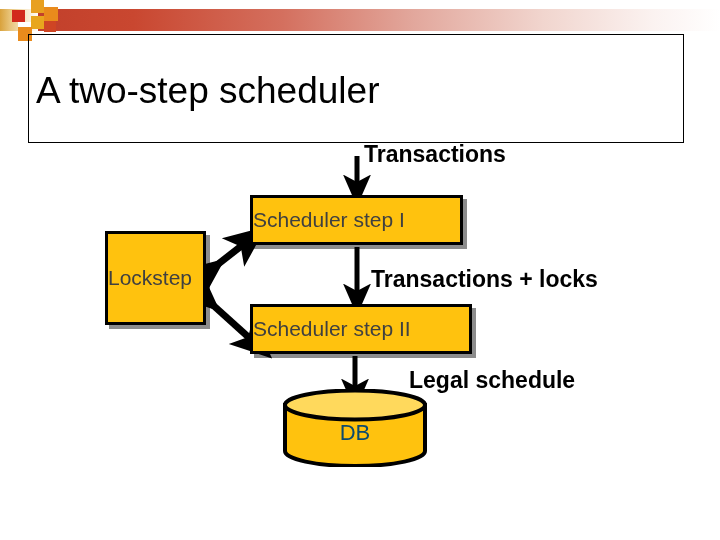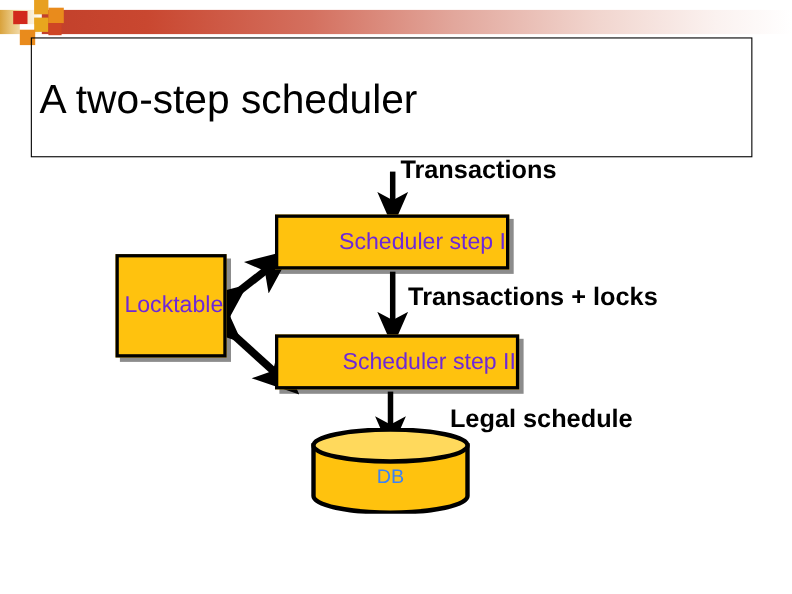--- a/index.html
+++ b/index.html
@@ -36,41 +36,41 @@
   .title-text{
     position:absolute;left:36px;top:72px;
     font-size:37px;color:#000;letter-spacing:0px;white-space:nowrap;
     line-height:1;
   }
 
   
   .ybox{
     position:absolute;background:#ffc20e;border:3px solid #000;
     box-sizing:border-box;
-    display:flex;align-items:center;justify-content:flex-end;
-    color:#6d28d9;font-size:21px;white-space:nowrap;
+    display:flex;align-items:center;justify-content:flex-start;
+    color:#404040;font-size:21px;white-space:nowrap;
   }
   .ybox.shadow{box-shadow:4px 4px 0 rgba(0,0,0,0.45);}
   #box-lock{left:105px;top:231px;width:101px;height:94px;
             flex-direction:row;line-height:1.25;}
   #box-step1{left:250px;top:195px;width:213px;height:50px;}
   #box-step2{left:250px;top:304px;width:222px;height:50px;}
 
   
   #db{position:absolute;left:281px;top:389px;width:148px;height:78px;}
   #db .dbtxt{
     position:absolute;left:0;top:0;width:148px;height:78px;
     display:flex;align-items:center;justify-content:center;
-    font-size:18px;color:#3b82f6;z-index:3;padding-top:10px;box-sizing:border-box;
+    font-size:22px;color:#0c4a6e;z-index:3;padding-top:10px;box-sizing:border-box;
   }
 
   
   .lbl{position:absolute;font-size:23px;color:#000;white-space:nowrap;font-weight:bold;}
   #lbl-trans{left:364px;top:141px;}
-  #lbl-translocks{left:371px;top:256px;}
+  #lbl-translocks{left:371px;top:266px;}
   #lbl-legal{left:409px;top:367px;}
 
   svg.ovl{position:absolute;left:0;top:0;width:720px;height:540px;pointer-events:none;}
 </style>
 </head>
 <body>
 
 <div id="slide">
 
   <div class="band-left-fade"></div>
@@ -114,21 +114,21 @@
   <div id="db">
     <svg width="148" height="78" viewBox="0 0 148 78">
       <path d="M4,16 L4,62 A70,15 0 0 0 144,62 L144,16 Z" fill="#ffc20e" stroke="#000" stroke-width="4"></path>
       <ellipse cx="74" cy="16" rx="70" ry="14.5" fill="#ffd95c" stroke="#000" stroke-width="4"></ellipse>
     </svg>
     <div class="dbtxt">DB</div>
   </div>
 
   <div class="ybox shadow" id="box-lock">
     <span>Lock</span>
-    <span>table</span>
+    <span>step</span>
   </div>
 
   <div class="ybox shadow" id="box-step1">
     <span>Scheduler step I</span>
   </div>
 
   <div class="ybox shadow" id="box-step2">
     <span>Scheduler step II</span>
   </div>
 

